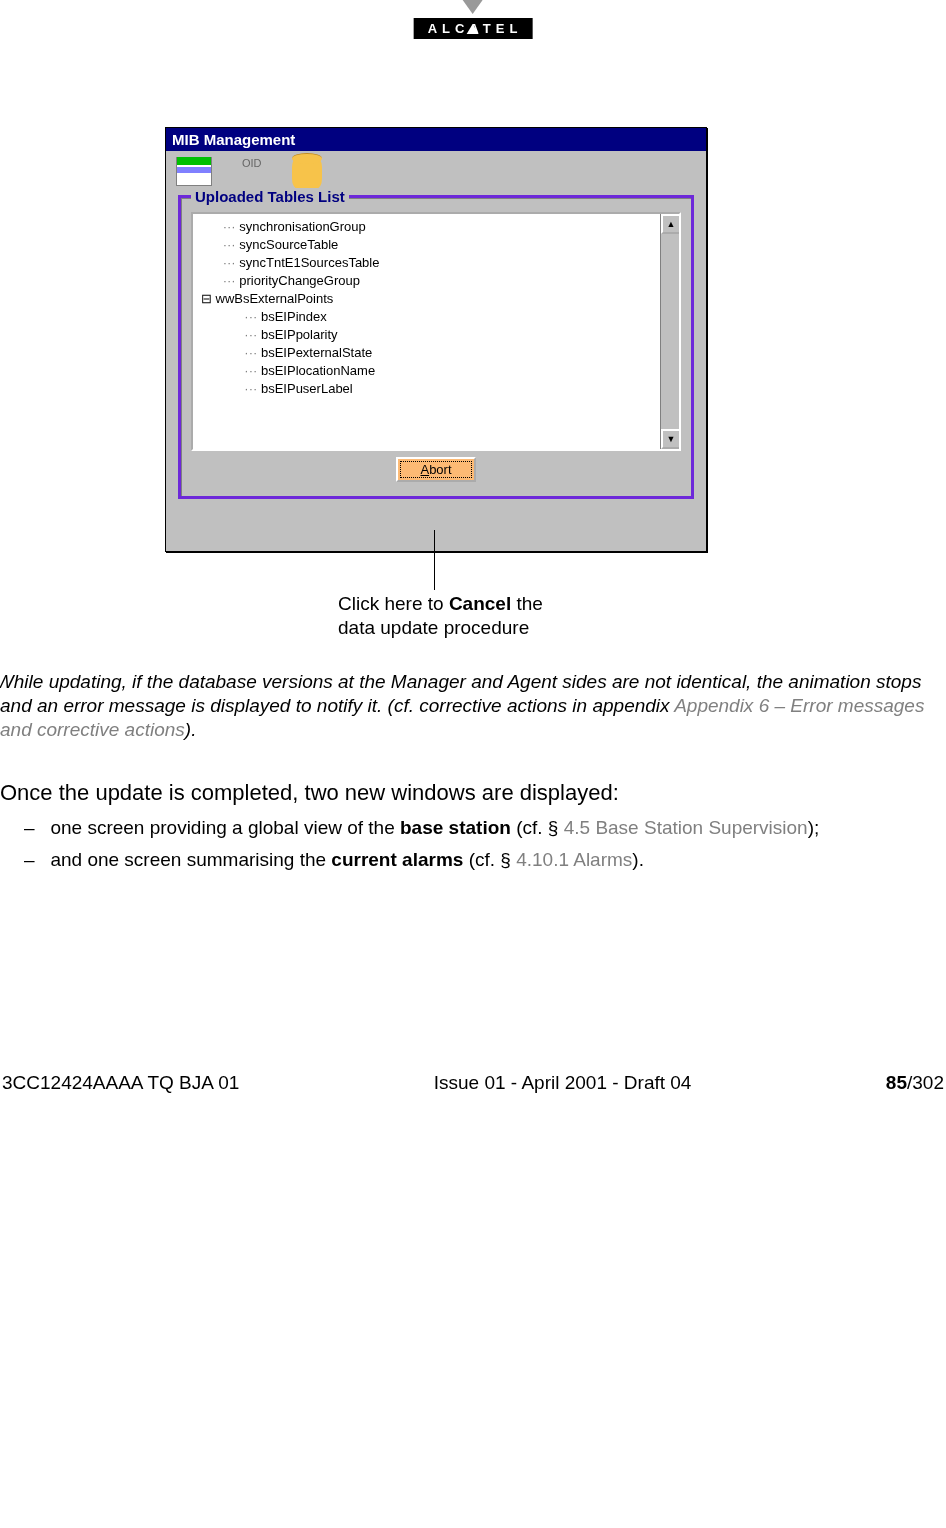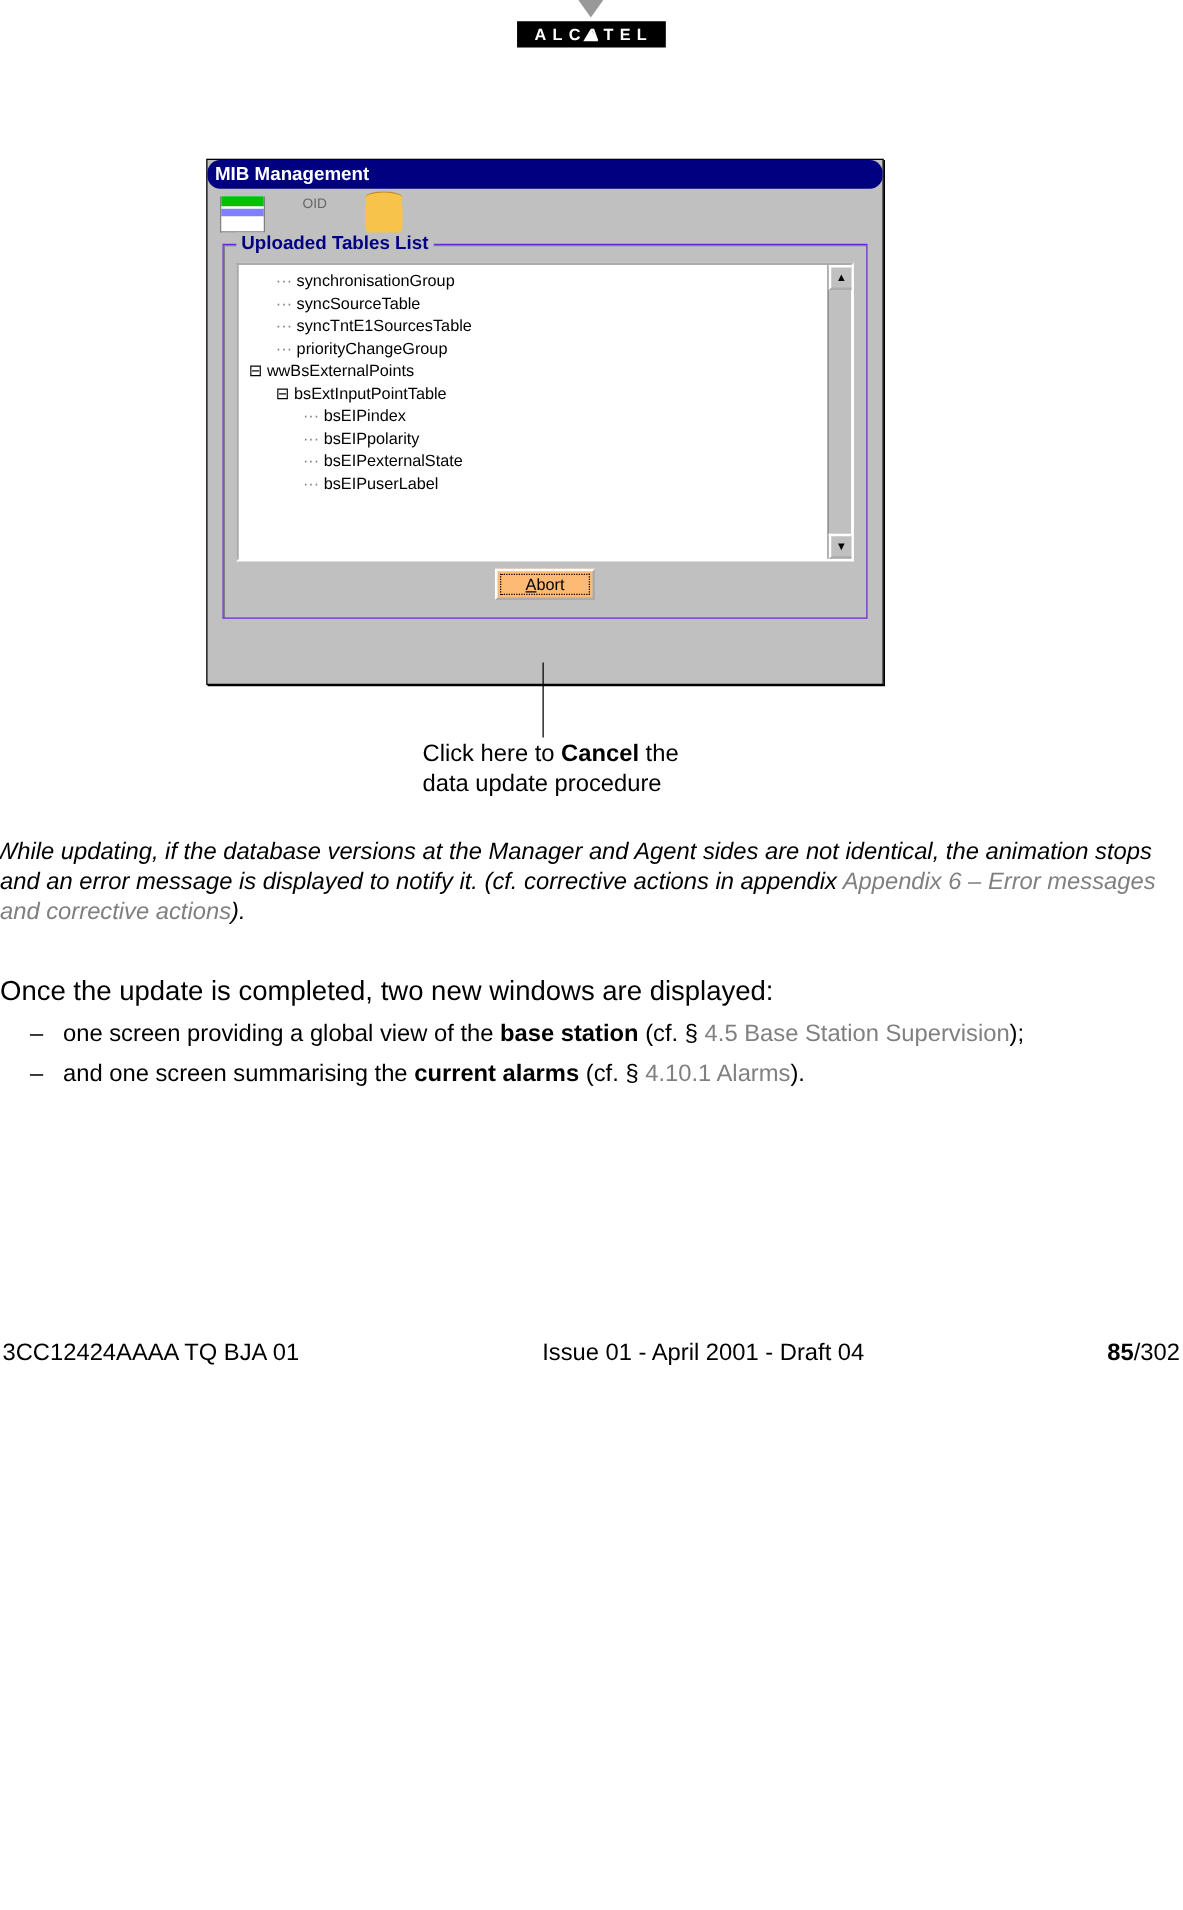--- a/index.html
+++ b/index.html
@@ -62,21 +62,20 @@
     border: 1px solid #000;
     box-shadow: 1px 1px 0 #000;
   }
   .titlebar {
     background: #000080;
     color: #fff;
     font-family: "MS Sans Serif", Tahoma, sans-serif;
     font-size: 15px;
     font-weight: bold;
     padding: 3px 6px;
-    border-radius: 10px;
   }
   .toolbar {
     padding: 6px 10px;
     display: flex;
     align-items: flex-start;
     gap: 30px;
   }
   .tool-grid {
     width: 34px; height: 28px;
     border: 1px solid #808080;
@@ -94,21 +93,21 @@
   }
   .tool-db::before {
     content:"";
     position:absolute;top:-4px;left:0;right:0;height:10px;
     background:#f7c34a;border-radius:50%;
     border-top:1px solid #c08a20;
   }
 
   .groupbox {
     margin: 0 12px 4px 12px;
-    border: 1px solid #6d28d9;
+    border: 3px solid #6d28d9;
     box-shadow: inset 1px 1px 0 #808080;
     padding: 14px 10px 10px 10px;
     position: relative;
   }
   .groupbox-title {
     position: absolute;
     top: -10px;
     left: 10px;
     background: #c0c0c0;
     color: #000080;
@@ -240,24 +239,24 @@
     </div>
     <div class="groupbox">
       <div class="groupbox-title">Uploaded Tables List</div>
       <div class="listbox">
         <div class="list-inner" id="tree-container">
             <div class="tree-line"><span class="tree-conn">      </span><span class="tree-conn">··· </span>synchronisationGroup</div>
             <div class="tree-line"><span class="tree-conn">      </span><span class="tree-conn">··· </span>syncSourceTable</div>
             <div class="tree-line"><span class="tree-conn">      </span><span class="tree-conn">··· </span>syncTntE1SourcesTable</div>
             <div class="tree-line"><span class="tree-conn">      </span><span class="tree-conn">··· </span>priorityChangeGroup</div>
             <div class="tree-line"><span class="tree-conn"></span>⊟ wwBsExternalPoints</div>
-            <div class="tree-line"><span class="tree-conn">      </span>⊟ bsExtInputPointTable</div>
             <div class="tree-line"><span class="tree-conn">            </span><span class="tree-conn">··· </span>bsEIPindex</div>
             <div class="tree-line"><span class="tree-conn">            </span><span class="tree-conn">··· </span>bsEIPpolarity</div>
             <div class="tree-line"><span class="tree-conn">            </span><span class="tree-conn">··· </span>bsEIPexternalState</div>
+            <div class="tree-line"><span class="tree-conn">            </span><span class="tree-conn">··· </span>bsEIPlocationName</div>
             <div class="tree-line"><span class="tree-conn">            </span><span class="tree-conn">··· </span>bsEIPuserLabel</div>
           </div>
         <div class="scrollbar">
           <div class="sb-btn sb-up">▲</div>
           <div class="sb-btn sb-dn">▼</div>
         </div>
       </div>
       <div class="abort-wrap">
         <span class="abort-btn"><u>A</u><span>bort</span></span>
       </div>

